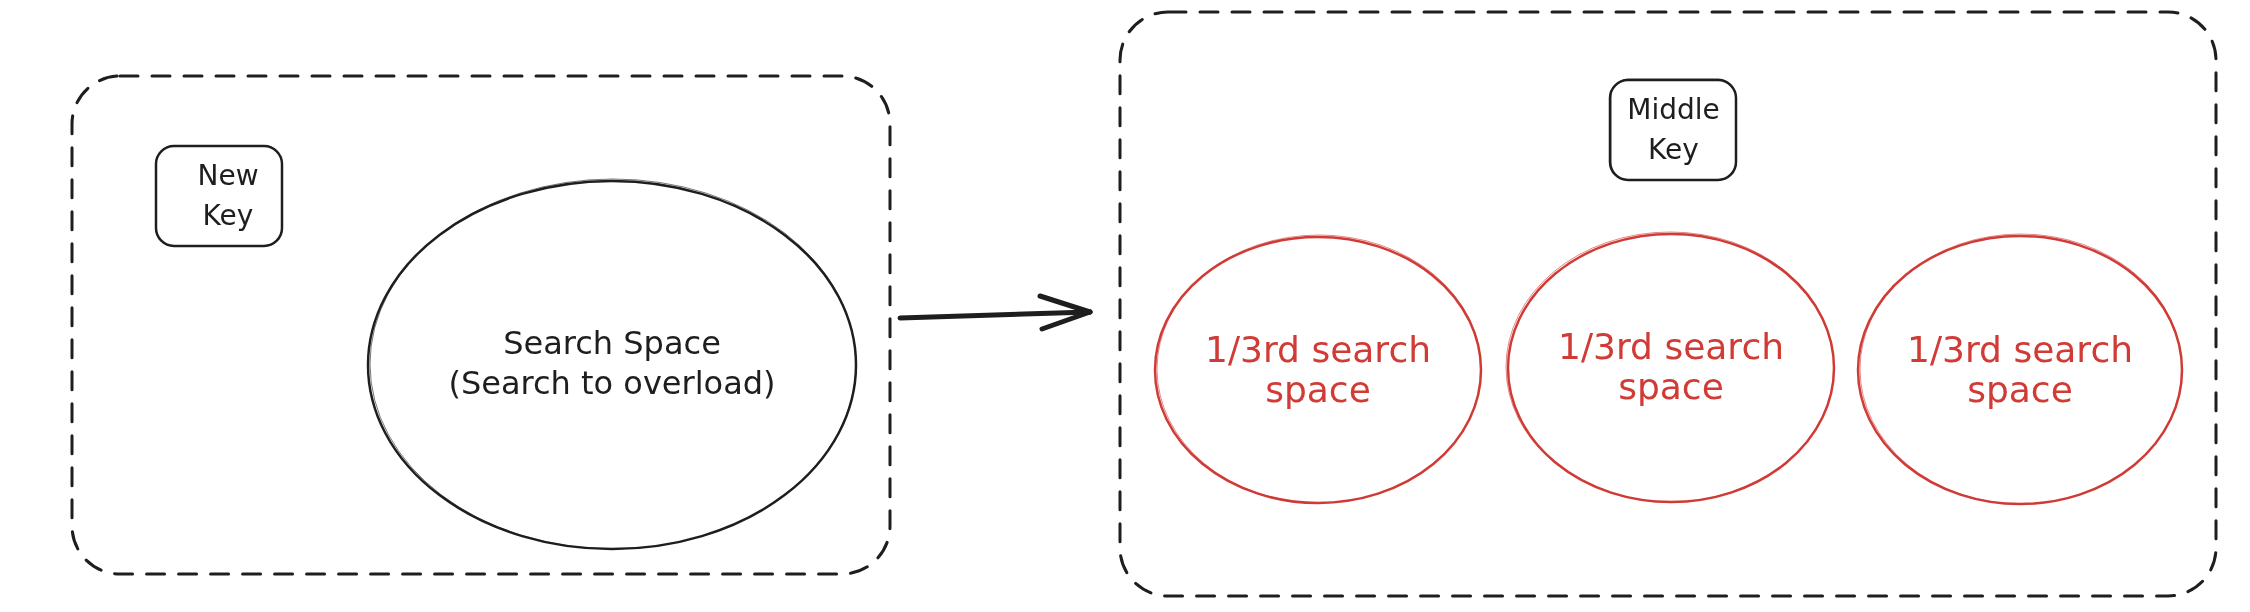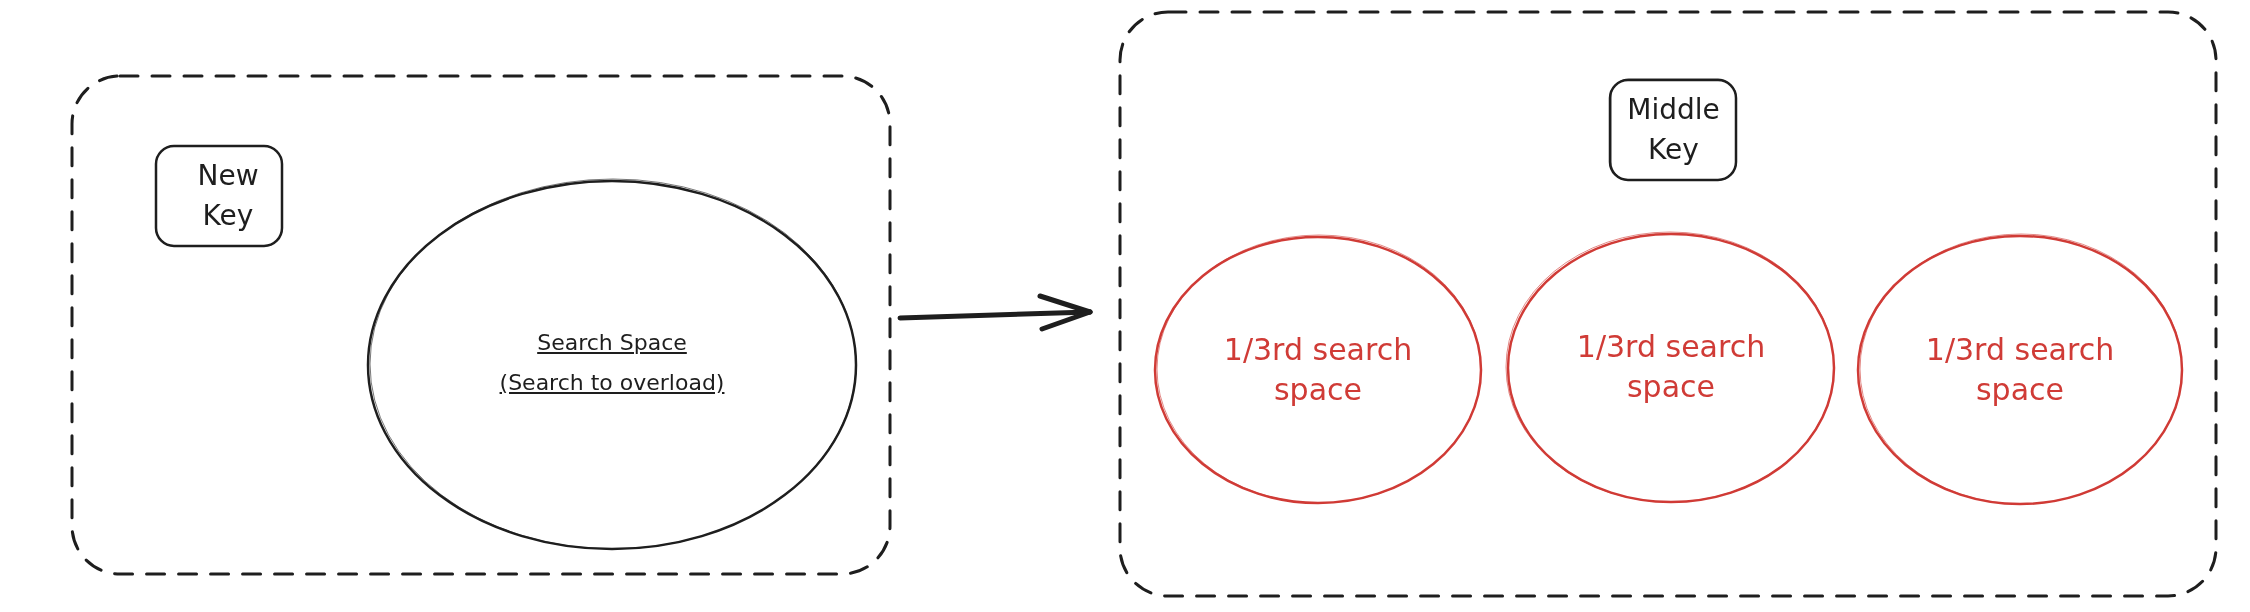--- a/index.html
+++ b/index.html
@@ -4,22 +4,22 @@
 <style>
   html, body { margin: 0; padding: 0; background: #ffffff; }
   body { width: 2250px; height: 612px; position: relative; overflow: hidden;
          font-family: "DejaVu Sans", sans-serif; }
   svg.canvas { position: absolute; left: 0; top: 0; }
   .lbl { position: absolute; text-align: center; line-height: 40px; white-space: nowrap;
          font-family: "DejaVu Sans", sans-serif; }
   .black { color: #1e1e1e; }
   .red { color: #d03b36; }
   .key-text { font-size: 28px; line-height: 40px; }
-  .big-text { font-size: 22px; line-height: 40px; text-decoration: underline; }
-  .red-text { font-size: 30px; line-height: 40px; }
+  .big-text { font-size: 32px; line-height: 40px; }
+  .red-text { font-size: 36px; line-height: 40px; }
 </style>
 </head>
 <body>
 
 <svg class="canvas" width="2250" height="612" viewBox="0 0 2250 612">
 
   <rect x="72" y="76" width="818" height="498" rx="48" ry="48" fill="none" stroke="#1e1e1e" stroke-width="3" stroke-dasharray="18 14" stroke-linecap="round"></rect>
 
   <rect x="156" y="146" width="126" height="100" rx="18" ry="18" fill="none" stroke="#1e1e1e" stroke-width="2.5"></rect>
 

